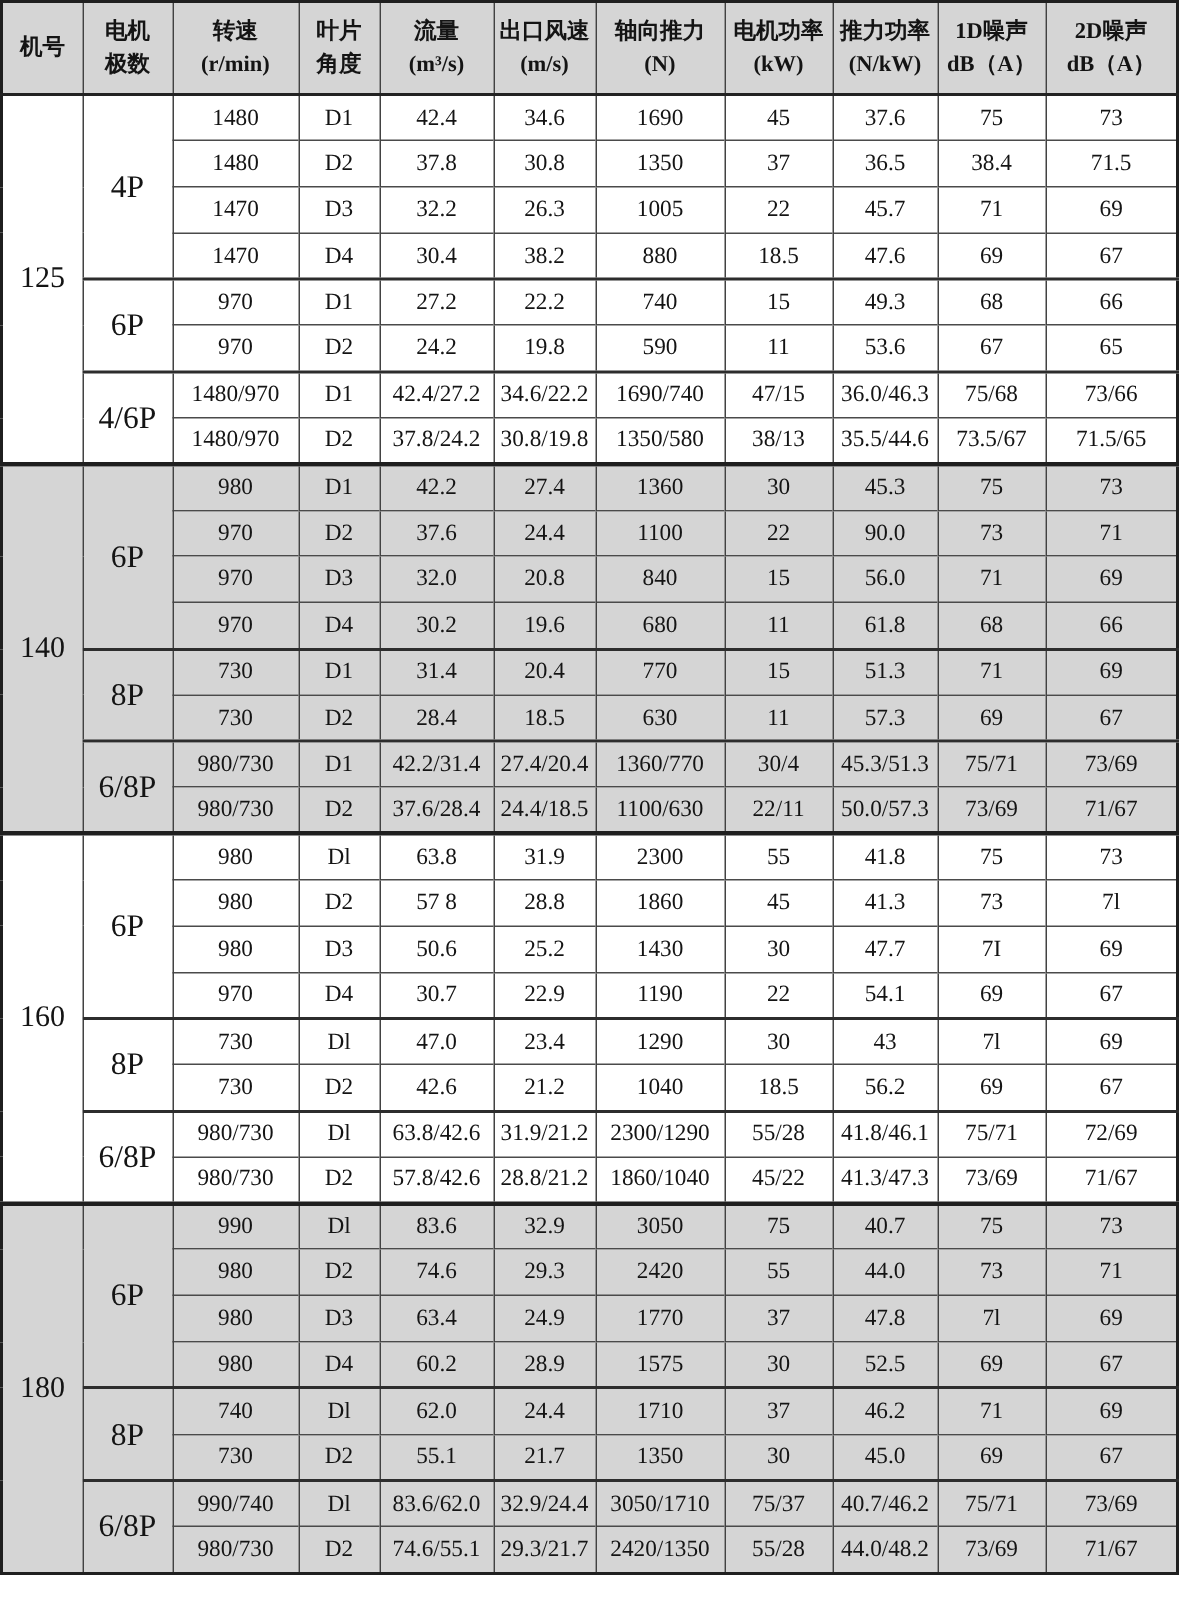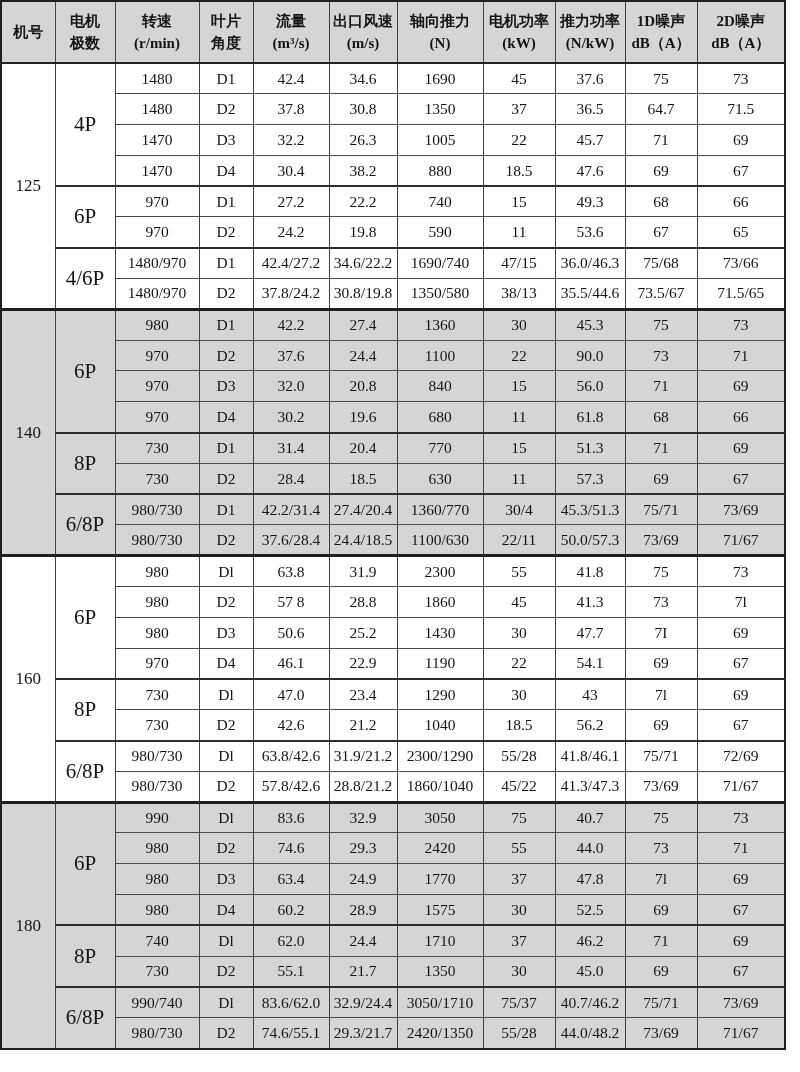--- a/index.html
+++ b/index.html
@@ -49,21 +49,21 @@
     line-height: 1.5;
     border-bottom: 2px solid #222222;
   }
   tbody tr { height: 30.8px; }
   tbody td { font-size: 15.5px; }
 
   td.shaded { background: #d5d5d5; }
   td.t1 { border-top: 1px solid #4a4a4a; }
   td.t2 { border-top: 2px solid #2d2d2d; }
   td.t3 { border-top: 3px solid #1f1f1f; }
-  td.machine { font-size: 17px; }
+  td.machine { font-size: 20px; }
   td.poles   { font-size: 21px; }
 </style>
 </head>
 <body>
 
 <div class="page">
   <table class="spec">
     <colgroup>
       <col class="c-machine">
         <col class="c-poles">
@@ -139,21 +139,21 @@
           <td class="">73</td>
         </tr>
         <tr>
           <td class="t1">1480</td>
           <td class="t1">D2</td>
           <td class="t1">37.8</td>
           <td class="t1">30.8</td>
           <td class="t1">1350</td>
           <td class="t1">37</td>
           <td class="t1">36.5</td>
-          <td class="t1">64.7</td>
+          <td class="t1">38.4</td>
           <td class="t1">71.5</td>
         </tr>
         <tr>
           <td class="t1">1470</td>
           <td class="t1">D3</td>
           <td class="t1">32.2</td>
           <td class="t1">26.3</td>
           <td class="t1">1005</td>
           <td class="t1">22</td>
           <td class="t1">45.7</td>
@@ -340,21 +340,21 @@
           <td class="t1">25.2</td>
           <td class="t1">1430</td>
           <td class="t1">30</td>
           <td class="t1">47.7</td>
           <td class="t1">7I</td>
           <td class="t1">69</td>
         </tr>
         <tr>
           <td class="t1">970</td>
           <td class="t1">D4</td>
-          <td class="t1">46.1</td>
+          <td class="t1">30.7</td>
           <td class="t1">22.9</td>
           <td class="t1">1190</td>
           <td class="t1">22</td>
           <td class="t1">54.1</td>
           <td class="t1">69</td>
           <td class="t1">67</td>
         </tr>
         <tr>
           <td rowspan="2" class="t2 poles">8P</td>
           <td class="t2">730</td>

